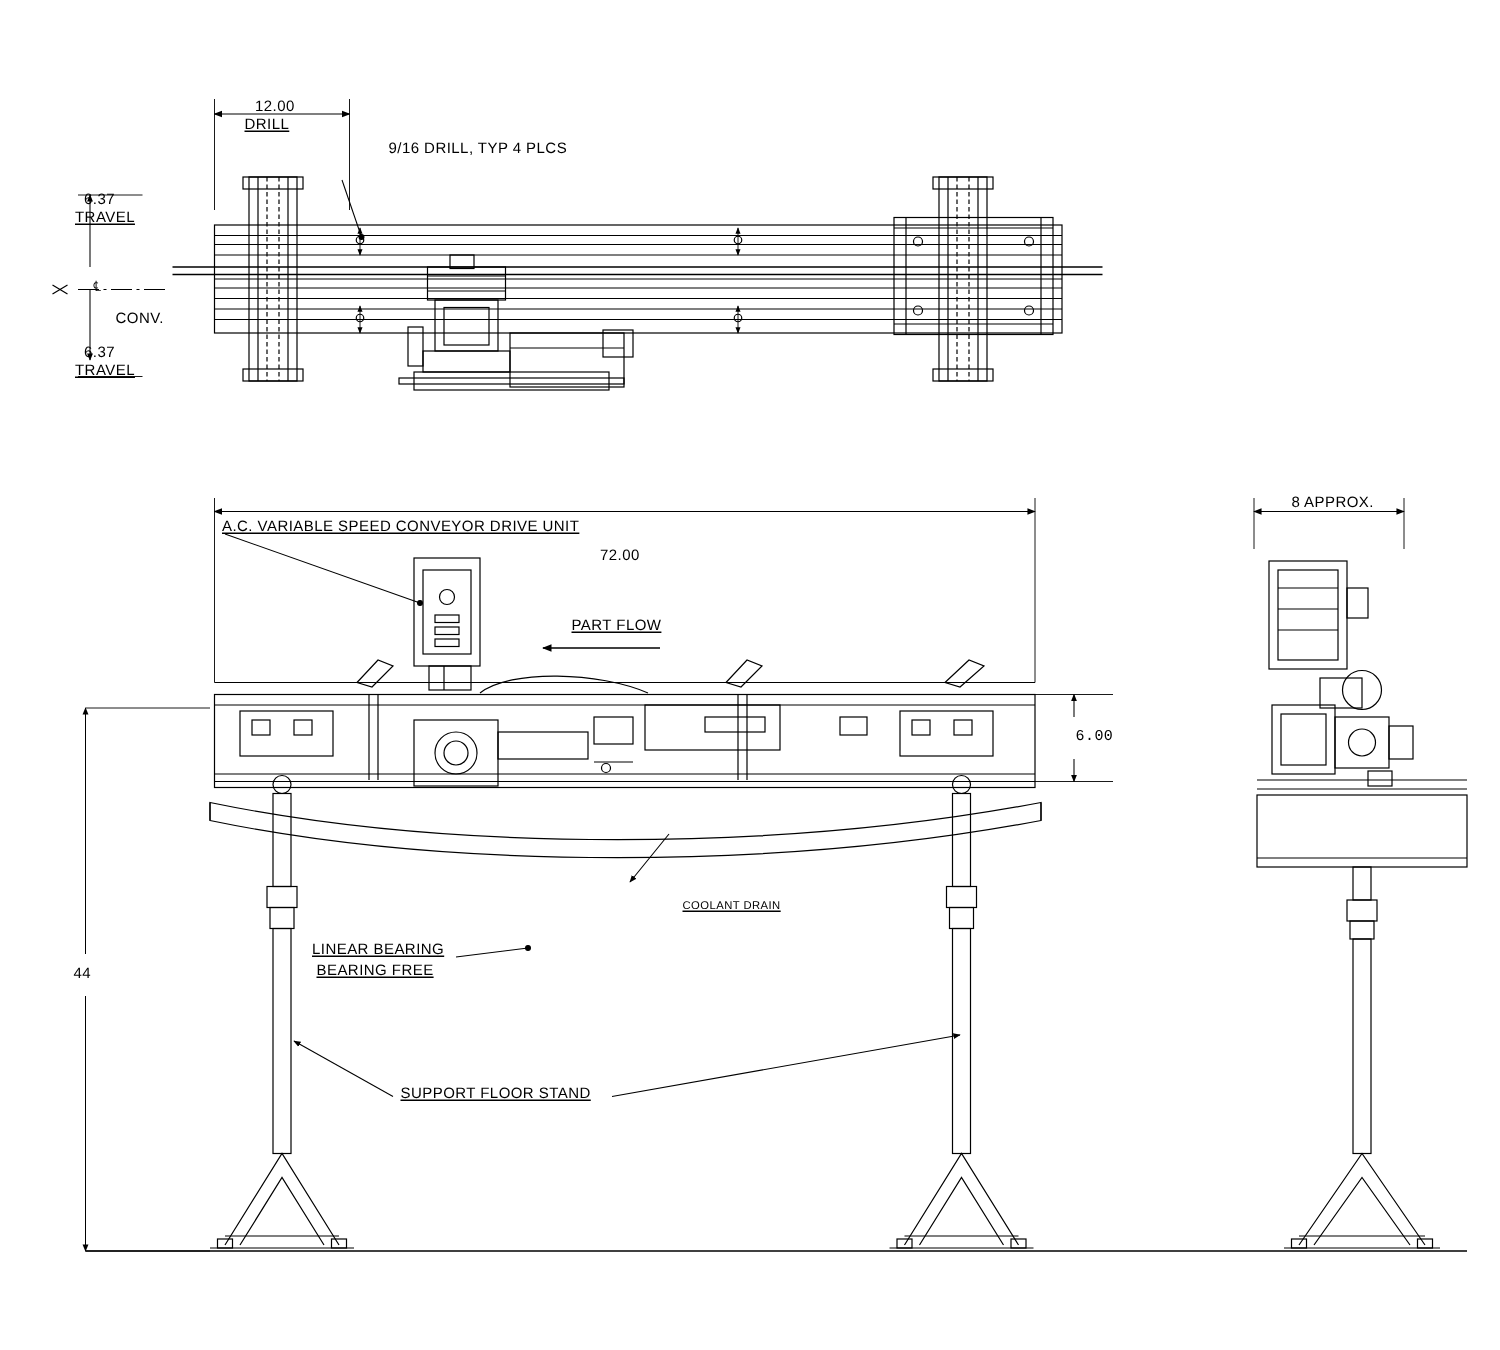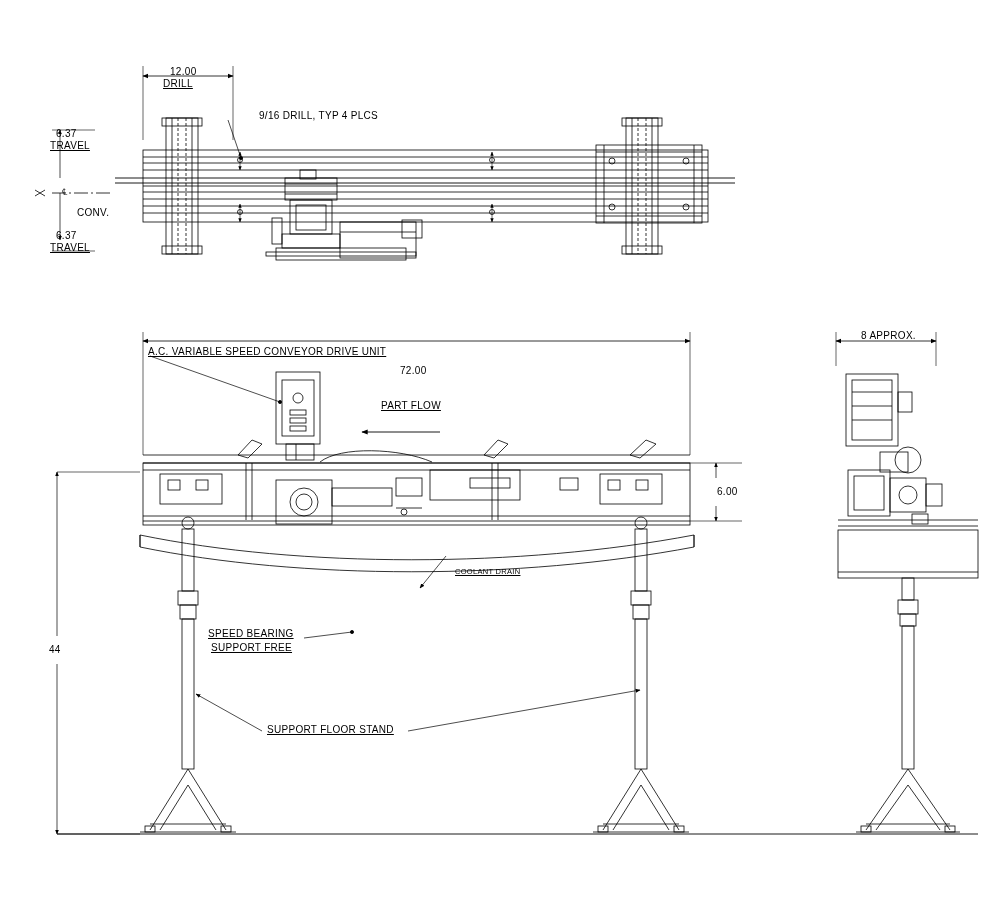--- a/index.html
+++ b/index.html
@@ -33,20 +33,21 @@
     line-height: 1.15;
   }
   .anno.u {
     text-decoration: underline;
   }
   .anno.big {
     font-size: 9.5px;
   }
   .anno.sm {
     font-size: 7.5px;
+    margin-top: 32px;
   }
 </style>
 </head>
 <body>
 
 <div id="sheet">
 
   <svg id="vector-layer" viewBox="0 0 1000 900">
     <defs>
       <marker id="arrowEnd" viewBox="0 0 10 10" refX="9" refY="5" markerWidth="7" markerHeight="7" orient="auto-start-reverse">
@@ -285,36 +286,36 @@
         <line x1="866" y1="824" x2="950" y2="824"></line>
         <rect x="861" y="826" width="10" height="6"></rect>
         <rect x="945" y="826" width="10" height="6"></rect>
       </g>
 
     </g>
   </svg>
 
   <div class="anno" style="left:170px; top:66px;">12.00</div>
   <div class="anno u" style="left:163px; top:78px;">DRILL</div>
-  <div class="anno" style="left:259px; top:110px;">9/16 DRILL, TYP 4 PLCS</div>
+  <div class="anno" style="left:259px; top:94px;">9/16 DRILL, TYP 4 PLCS</div>
 
   <div class="anno" style="left:56px; top:128px;">6.37</div>
   <div class="anno u" style="left:50px; top:140px;">TRAVEL</div>
 
   <div class="anno" style="left:56px; top:230px;">6.37</div>
   <div class="anno u" style="left:50px; top:242px;">TRAVEL</div>
 
   <div class="anno" style="left:77px; top:179px;margin-top:28px;">CONV.</div>
   <div class="anno big" style="left:62px; top:187px;">℄</div>
 
   <div class="anno" style="left:400px; top:330px;margin-top:35px;">72.00</div>
   <div class="anno u" style="left:148px; top:346px;">A.C. VARIABLE SPEED CONVEYOR DRIVE UNIT</div>
-  <div class="anno u" style="left:381px; top:400px;">PART FLOW</div>
-  <div class="anno" style="left:717px; top:486px;">6.00</div>
+  <div class="anno u" style="left:381px; top:412px;">PART FLOW</div>
+  <div class="anno" style="left:717px; top:486px;font-family:Liberation Mono, monospace;">6.00</div>
   <div class="anno sm u" style="left:455px; top:568px;">COOLANT DRAIN</div>
-  <div class="anno u" style="left:208px; top:628px;">SPEED  BEARING</div>
-  <div class="anno u" style="left:211px; top:642px;">SUPPORT  FREE</div>
+  <div class="anno u" style="left:208px; top:628px;">LINEAR  BEARING</div>
+  <div class="anno u" style="left:211px; top:642px;">BEARING  FREE</div>
   <div class="anno u" style="left:267px; top:724px;text-decoration:underline;">SUPPORT FLOOR STAND</div>
   <div class="anno" style="left:49px; top:644px;">44</div>
 
   <div class="anno" style="left:861px; top:330px;">8  APPROX.</div>
 
 </div>
 
 </body></html>

